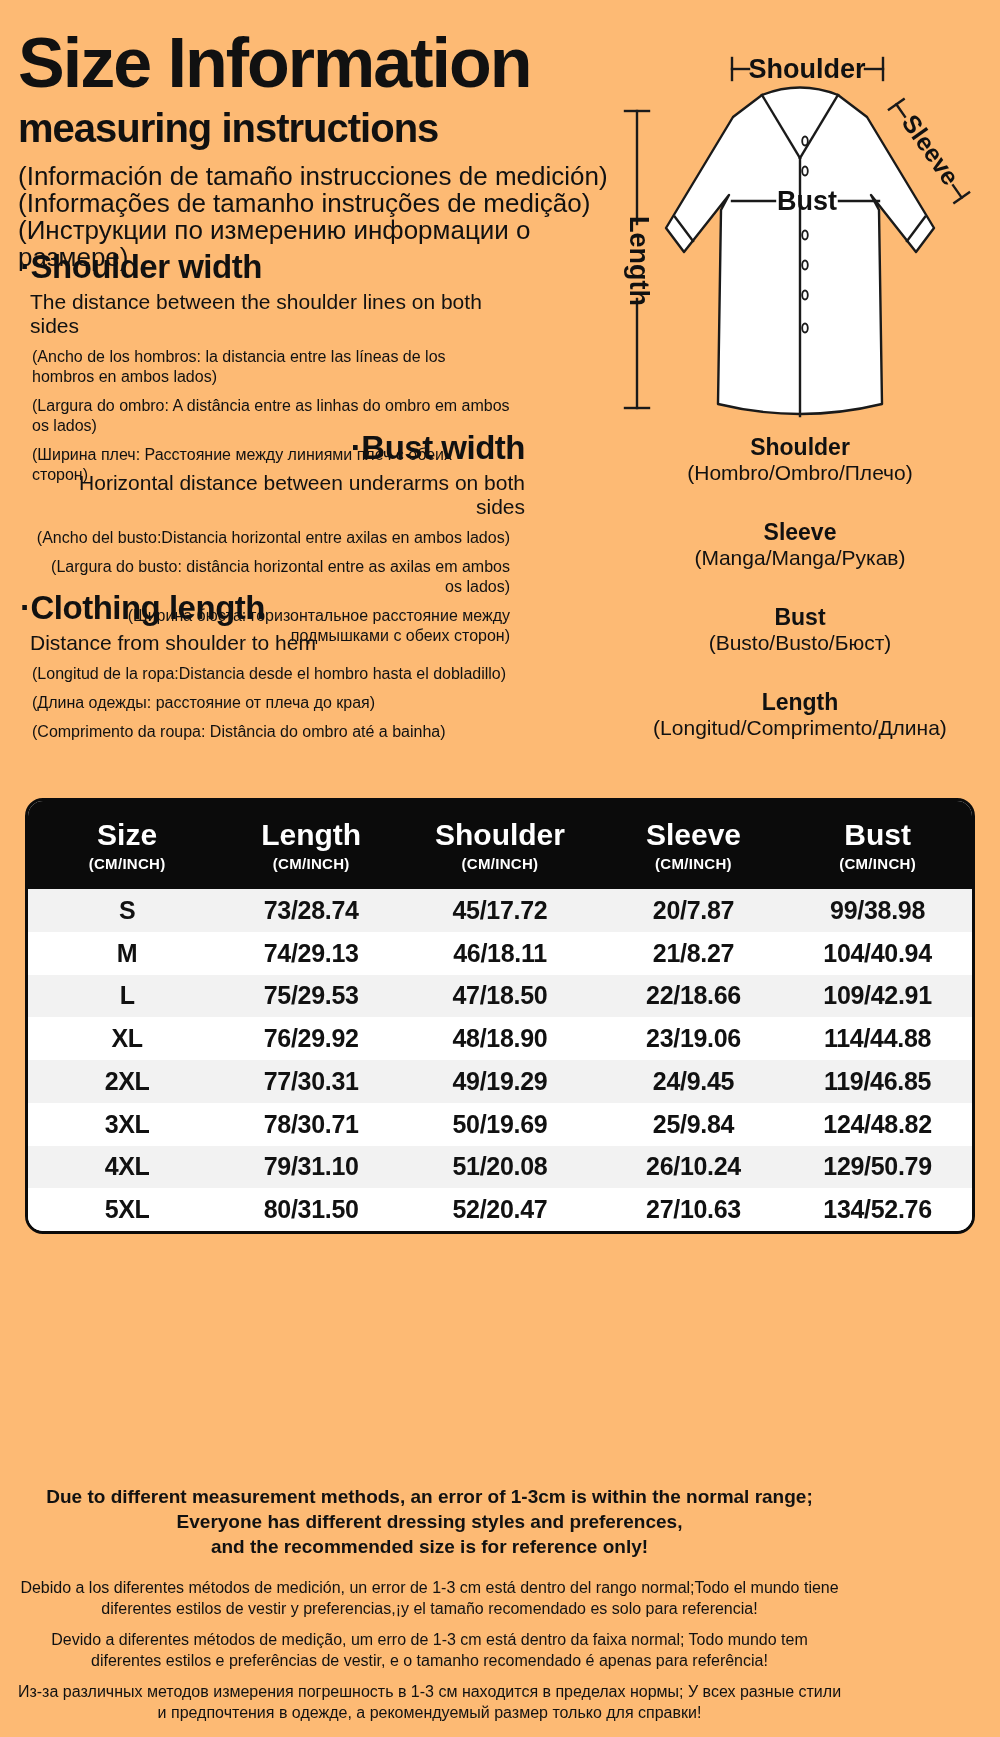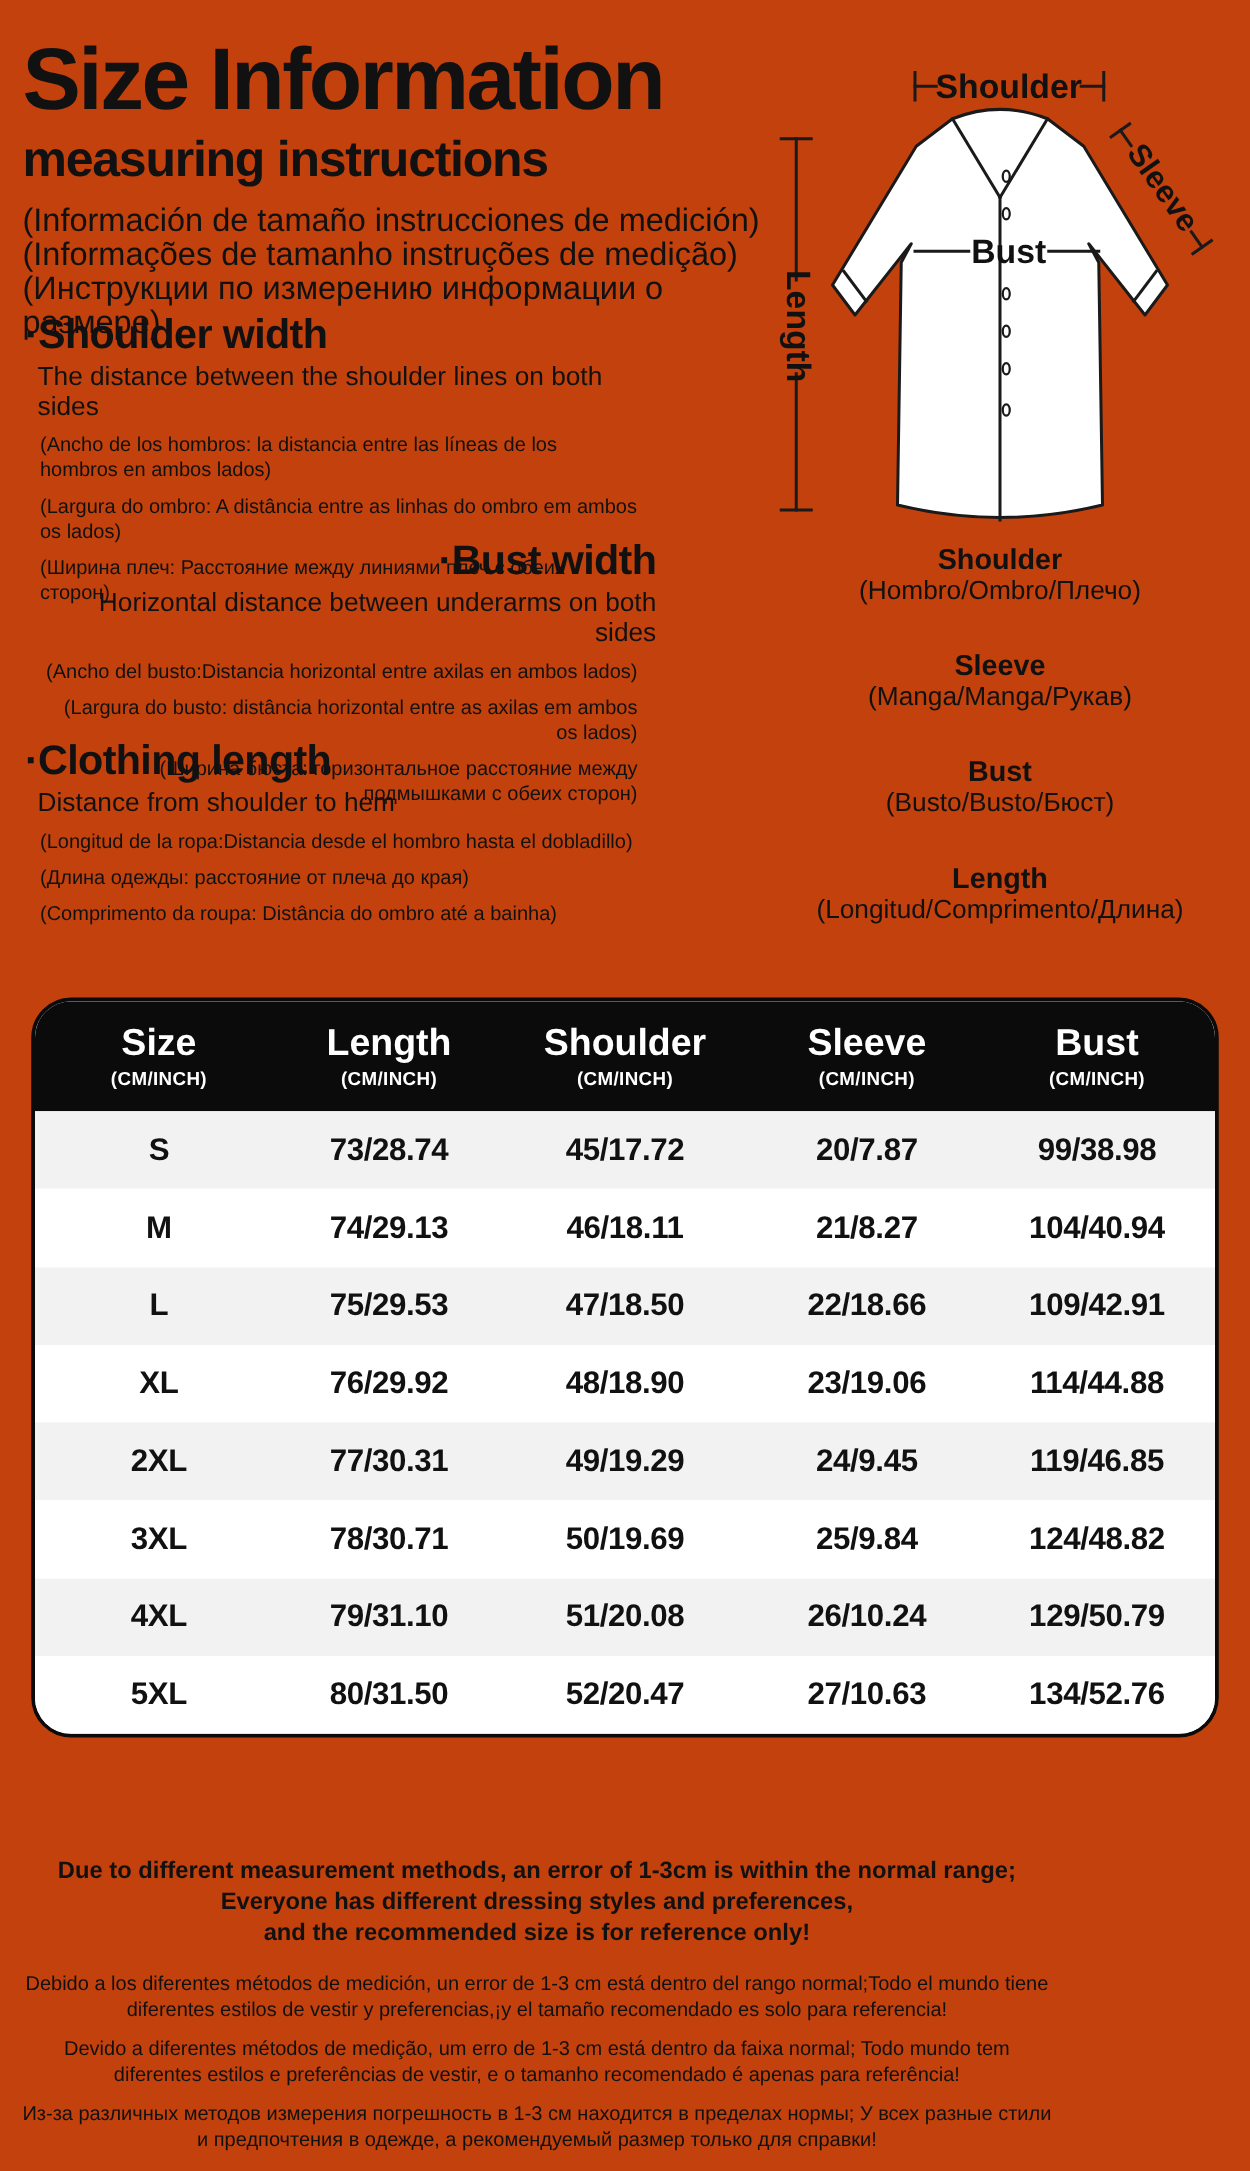--- a/index.html
+++ b/index.html
@@ -1,17 +1,17 @@
 <!DOCTYPE html>
 <html><head>
 <meta charset="utf-8">
 <style>
   html,body{margin:0;padding:0;background:#ffffff;}
   .page{
-    position:relative;width:1000px;height:1737px;background:#c2410c;
+    position:relative;width:1000px;height:1737px;background:#fdba74;
     font-family:"Liberation Sans", sans-serif;color:#111;overflow:hidden;
   }
   
   .hdr{position:absolute;left:18px;top:28px;width:590px;}
   .title{font-size:70px;font-weight:700;letter-spacing:-2px;line-height:1;}
   .subtitle{font-size:40px;font-weight:700;letter-spacing:-1px;margin-top:8px;}
   .hdr-trans{font-size:26px;line-height:27px;margin-top:12px;}
   
   .sec{position:absolute;left:20px;width:505px;}
   .sec1{top:250px;} .sec2{top:431px;text-align:right;} .sec3{top:591px;}
@@ -19,22 +19,22 @@
   .sec-desc{font-size:21px;margin:5px 0 0 10px;}
   .sec-trans{font-size:16px;line-height:20px;margin:9px 0 0 12px;width:478px;}
   
   .diagram{position:absolute;left:555px;top:38px;width:445px;height:392px;}
   .legend{position:absolute;left:575px;top:434px;width:450px;text-align:center;}
   .legend-item{margin-bottom:33px;}
   .legend-name{font-size:23px;font-weight:700;line-height:26px;}
   .legend-trans{font-size:21px;line-height:26px;}
   
   .size-table{
-    position:absolute;left:25px;top:798px;width:950px;height:592px;
-    border:3px solid #0b0b0b;border-radius:32px;overflow:hidden;
+    position:absolute;left:25px;top:798px;width:950px;height:436px;
+    border:3px solid #0b0b0b;border-radius:18px;overflow:hidden;
     background:#fff;box-sizing:border-box;
   }
   .thead{height:88px;background:#0b0b0b;color:#fff;display:flex;align-items:center;}
   .th{display:flex;flex-direction:column;align-items:center;justify-content:center;gap:3px;}
   .th-label{font-size:30px;font-weight:700;}
   .th-unit{font-size:15px;font-weight:700;letter-spacing:0.3px;}
   .tbody{display:flex;flex-direction:column;height:calc(100% - 88px);}
   .tr{flex:1;display:flex;align-items:center;background:#fff;}
   .tr:nth-child(odd){background:#f2f2f2;}
   .td{font-size:25px;font-weight:700;letter-spacing:-0.3px;text-align:center;}

